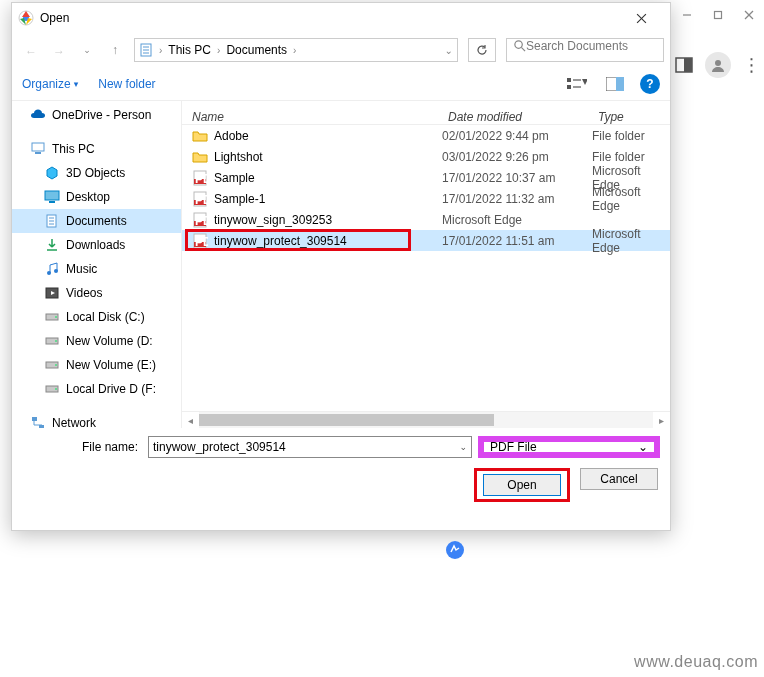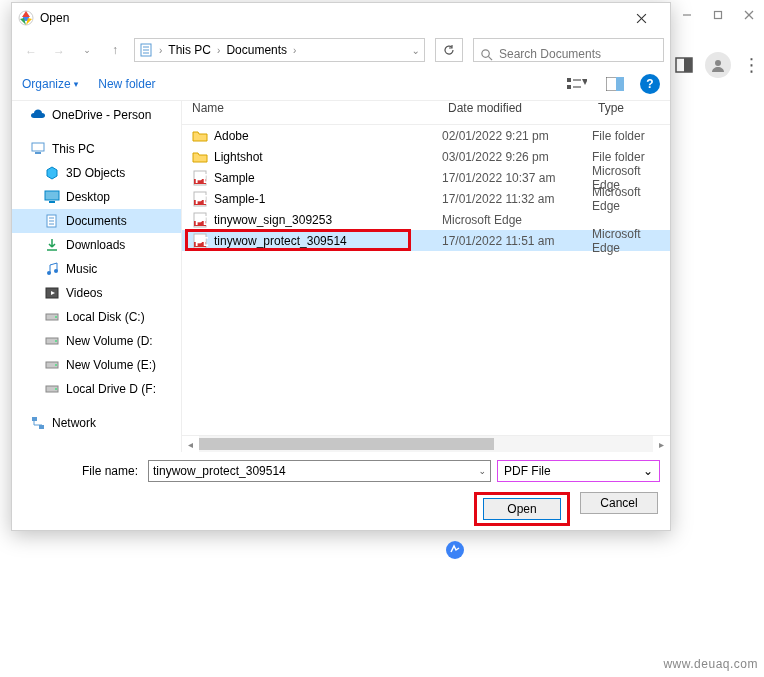--- a/index.html
+++ b/index.html
@@ -24,72 +24,72 @@
 
 .navbar { height: 34px; display: flex; align-items: center; padding: 0 6px; gap: 2px; }
 .nav-arrow { width: 26px; height: 26px; display: flex; align-items: center; justify-content: center; color: #888; }
 .nav-arrow.disabled { color: #ccc; }
 .breadcrumb { flex: 1; height: 24px; border: 1px solid #ccc; display: flex; align-items: center; padding: 0 4px; gap: 2px; margin: 0 8px 0 4px; }
 .bc-icon { width: 16px; height: 16px; }
 .bc-sep { color: #888; padding: 0 2px; font-size: 10px;}
 .bc-item { padding: 0 2px; }
 .bc-dropdown { margin-left: auto; color: #888; font-size: 10px; }
 .refresh-btn { width: 28px; height: 24px; border: 1px solid #ccc; display: flex; align-items: center; justify-content: center; margin-right: 8px; }
-.searchbox { width: 191px; height: 24px; border: 1px solid #ccc; display: flex; align-items: flex-end; padding: 0 6px; color: #777; gap: 6px; }
+.searchbox { width: 158px; height: 24px; border: 1px solid #ccc; display: flex; align-items: flex-start; padding: 0 6px; color: #777; }
 .searchbox svg { width: 13px; height: 13px; }
 
 .toolbar { height: 34px; display: flex; align-items: center; padding: 0 10px; gap: 18px; border-bottom: 1px solid #eee; }
 .toolbar-left { display: flex; gap: 20px; align-items: center; }
 .toolbar-right { margin-left: auto; display: flex; gap: 12px; align-items: center; }
 .tb-link { color: #1a6fd4; display: flex; align-items: center; gap: 3px; }
 .tb-link .caret { font-size: 9px; }
 .tb-iconbtn { width: 26px; height: 22px; display: flex; align-items: center; justify-content: center; }
 .tb-help { width: 20px; height: 20px; border-radius: 50%; background: #0078d4; color: #fff; display: flex; align-items: center; justify-content: center; font-weight: bold; }
 
 .body { flex: 1; display: flex; overflow: hidden; }
 
 .sidebar { width: 170px; border-right: 1px solid #eee; overflow-y: auto; padding: 2px 0; }
 .side-item { height: 24px; display: flex; align-items: center; gap: 6px; padding-left: 18px; text-align: center; }
 .side-item.level1 { padding-left: 32px; }
 .side-item.selected { background: #cce8ff; }
 .side-icon { width: 16px; height: 16px; flex-shrink: 0; }
 
 .filepane { flex: 1; display: flex; flex-direction: column; position: relative; }
-.file-header { height: 24px; display: flex; align-items: flex-start; border-bottom: 1px solid #eee; color: #444; }
+.file-header { height: 24px; display: flex; align-items: flex-end; border-bottom: 1px solid #eee; color: #444; font-style: italic; }
 .file-header .col { padding: 0 6px; }
 .col-name { width: 260px; padding-left: 10px !important;}
 .col-date { width: 150px; }
 .col-type { flex: 1; }
 
 .file-rows { flex: 1; overflow: auto; }
 .file-row { height: 21px; display: flex; align-items: center; }
 .file-row.selected { background: #cce8ff; }
 .file-row .fname { width: 260px; display: flex; align-items: center; gap: 6px; padding-left: 10px; }
 .file-row .fdate { width: 150px; color: #555; }
 .file-row .ftype { flex: 1; color: #555; }
 .file-icon { width: 16px; height: 16px; flex-shrink: 0; }
 
 .highlight-box { border: 3px solid #e30613; position: absolute; pointer-events: none; }
 
 .scrollbar-h { height: 17px; border-top: 1px solid #eee; display: flex; }
 .scrollbar-h .sb-btn { width: 17px; display:flex; align-items:center; justify-content:center; color:#888; font-size:10px;}
 .scrollbar-h .sb-track { flex:1; background:#f5f5f5; position:relative; }
 .scrollbar-h .sb-thumb { position:absolute; left:0; top:2px; bottom:2px; width:65%; background:#c6c6c6; }
 
-.footer { padding: 8px 10px 4px 10px; }
+.footer { padding: 8px 10px 28px 10px; }
 .fn-row { display: flex; align-items: center; gap: 6px; margin-bottom: 10px; }
 .fn-label { width: 120px; text-align: right; padding-right: 4px; }
 .fn-input { flex: 1; height: 22px; border: 1px solid #888; padding: 0 4px; display: flex; align-items: center; justify-content: space-between; }
 .fn-input .caret { font-size: 9px; color: #555; }
-.ft-select { width: 163px; height: 22px; border: 1px solid #d946ef; display: flex; align-items: center; justify-content: space-between; padding: 0 6px; }
+.ft-select { width: 182px; height: 22px; border: 6px solid #d946ef; display: flex; align-items: center; justify-content: space-between; padding: 0 6px; }
 .btn-row { display: flex; justify-content: flex-end; gap: 10px; padding-right: 2px; }
 .dlg-btn { width: 78px; height: 22px; border: 1px solid #aaa; background: #eee; display: flex; align-items: center; justify-content: center; }
 .open-wrap { border: 3px solid #e30613; padding: 3px 6px; }
 
-.watermark { position: absolute; bottom: 6px; right: 6px; font-size: 12px; color: #888; letter-spacing: 0.5px; }
+.watermark { position: absolute; bottom: 6px; right: 6px; font-size: 16px; color: #888; letter-spacing: 0.5px; }
 
 .blue-dot { position: absolute; width: 20px; height: 20px; left: 445px; top: 540px; display:flex; align-items:center; justify-content:center; }
 </style>
 </head>
 <body>
 
 <div class="outer-frame">
   <div class="win-btn">
       <svg viewBox="0 0 10 10">
         <line x1="1" y1="5" x2="9" y2="5" stroke="#888" stroke-width="1.2"></line>
@@ -311,21 +311,21 @@
         <div class="col col-type">Type</div>
       </div>
       <div class="file-rows" id="file-rows" style="position: relative;">
           <div class="file-row">
             <div class="fname">
               <span class="file-icon"><svg viewBox="0 0 16 16">
                   <path d="M1 4h5l1 2h8v7H1z" fill="#ffd96a" stroke="#d8a400"></path>
                 </svg></span>
               <span>Adobe</span>
             </div>
-            <div class="fdate">02/01/2022 9:21 pm</div>
+            <div class="fdate">02/01/2022 9:44 pm</div>
             <div class="ftype">File folder</div>
           </div>
           <div class="file-row">
             <div class="fname">
               <span class="file-icon"><svg viewBox="0 0 16 16">
                   <path d="M1 4h5l1 2h8v7H1z" fill="#ffd96a" stroke="#d8a400"></path>
                 </svg></span>
               <span>Lightshot</span>
             </div>
             <div class="fdate">03/01/2022 9:26 pm</div>

